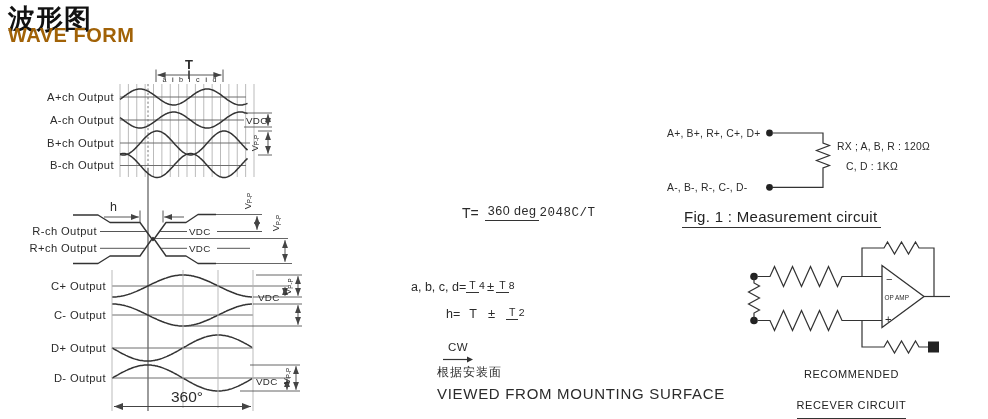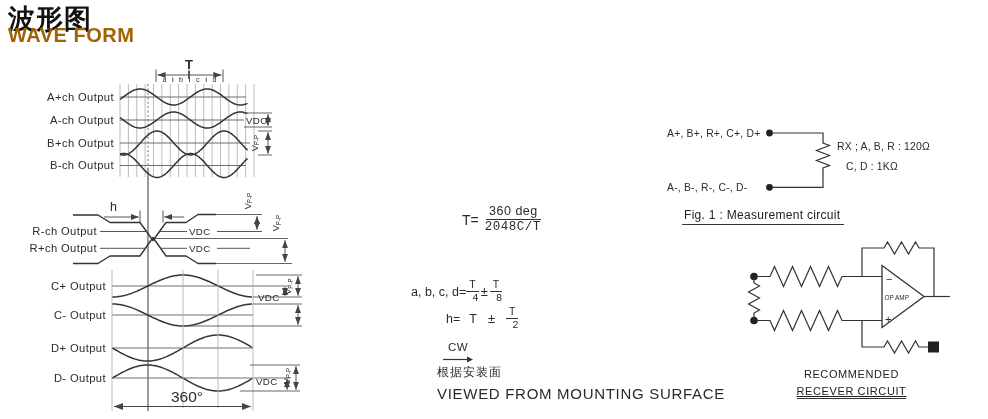--- a/index.html
+++ b/index.html
@@ -11,38 +11,38 @@
   #title-en{left:8px;top:24px;font-size:20px;font-weight:bold;color:#a16207;letter-spacing:0.5px;text-align:right;}
   
   #fig{left:0;top:0;}
   svg text{font-family:"Liberation Sans","DejaVu Sans",sans-serif;fill:#2b2b2b;}
   .chlab{font-size:11.2px;letter-spacing:0.4px;}
   .vdc{font-size:9.8px;letter-spacing:0.3px;}
   .seg{font-size:7.2px;}
   .ckt{font-size:10.4px;letter-spacing:0.2px;}
   
   .frm{display:flex;align-items:center;color:#2b2b2b;}
-  .frac{display:inline-flex;flex-direction:column;align-items:flex-end;line-height:1.05;}
+  .frac{display:inline-flex;flex-direction:row;align-items:center;line-height:1.05;}
   .frac .num{padding:0 3px 1px 3px;border-bottom:1.2px solid #333;}
   .frac .den{padding-top:1px;font-family:Liberation Mono, monospace;}
   #f-t{left:462px;top:205px;gap:6px;font-size:14px;}
   #f-t .num,#f-t .den{font-size:12.5px;letter-spacing:0.5px;}
   #f-abcd{left:411px;top:279px;gap:0;font-size:12.5px;}
   .sfrac .num,.sfrac .den{font-size:10.5px;border-bottom-width:1px;}
   .pm{font-size:13px;padding:0 2px;}
   #f-h{left:446px;top:306px;gap:9px;font-size:12.5px;}
   #f-cw{left:443px;top:341px;gap:2px;font-size:11.5px;letter-spacing:0.5px;align-items:center;flex-direction:column;}
   #notes{left:437px;top:364px;}
   #note-zh{font-size:12px;color:#2b2b2b;margin-bottom:4px;letter-spacing:1px;}
   #note-en{font-size:15px;color:#2b2b2b;letter-spacing:0.7px;}
-  #fig1-caption{left:682px;top:208px;font-size:12px;letter-spacing:0.3px;color:#222;
+  #fig1-caption{left:682px;top:208px;font-size:15px;letter-spacing:0.3px;color:#222;
                 border-bottom:1.1px solid #333;padding:0 4px 2px 2px;}
   #recv-caption{left:789px;top:368px;width:125px;text-align:center;font-size:11px;
                 color:#222;letter-spacing:0.6px;}
-  #recv-caption .u{display:inline-block;border-bottom:1.1px solid #333;padding-bottom:1px;margin-top:5px;text-decoration:underline;}
+  #recv-caption .u{display:inline-block;border-bottom:1.1px solid #333;padding-bottom:7px;margin-top:19px;}
   .cw-arrow{display:inline-block;width:30px;height:9px;}
 </style>
 </head>
 <body>
 
 <div class="abs" id="title-zh">波形图</div>
 <div class="abs" id="title-en">WAVE FORM</div>
 
 <svg id="fig" class="abs" width="988" height="419" viewBox="0 0 988 419">
   <defs>

